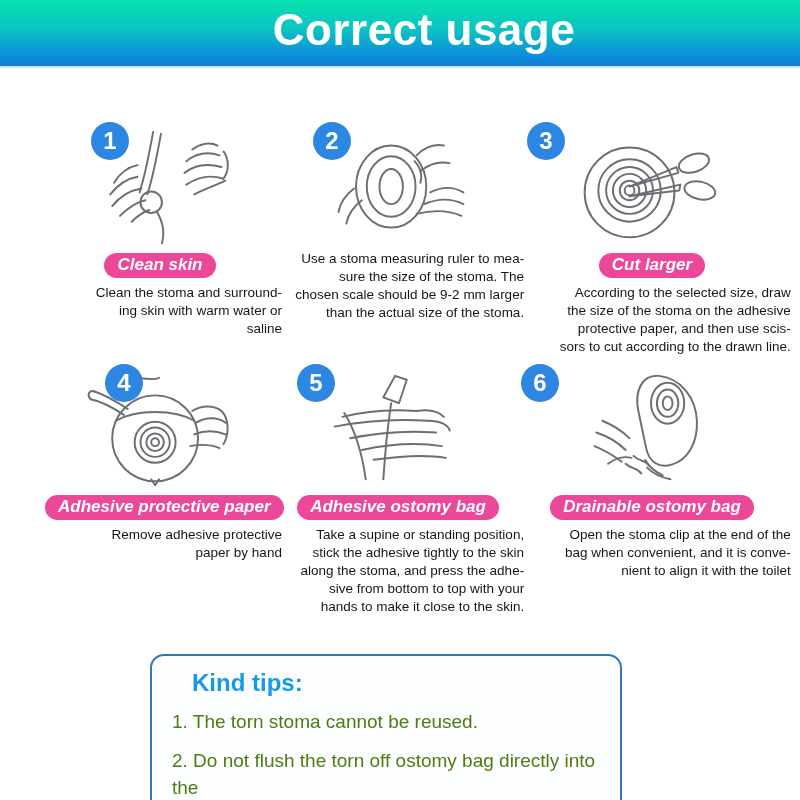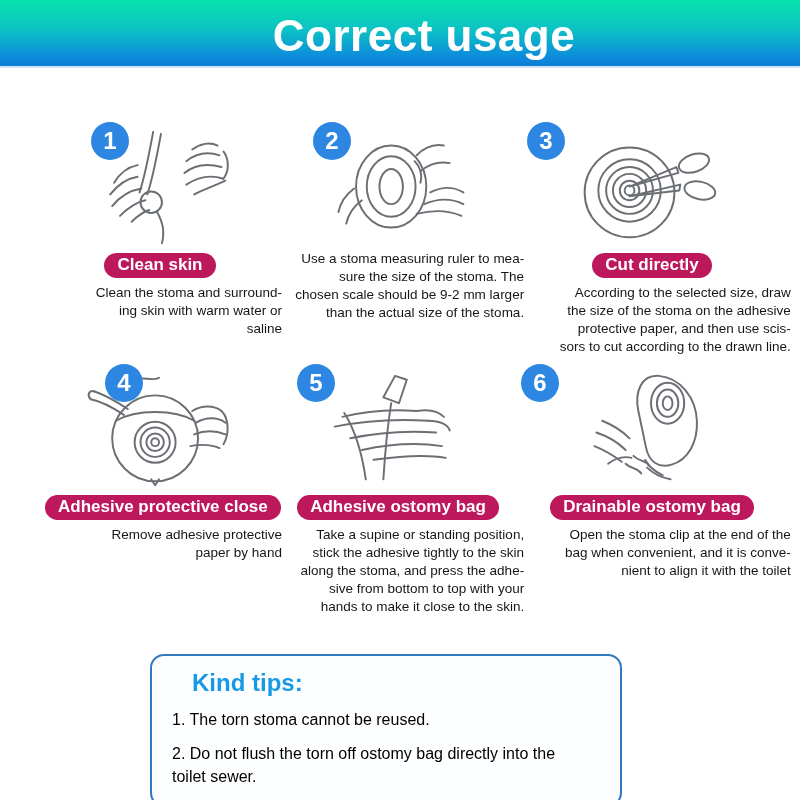--- a/index.html
+++ b/index.html
@@ -10,21 +10,21 @@
     color: #1b1b1b;
     overflow: hidden;
   }
   .page { width: 800px; height: 800px; background: #ffffff; position: relative; }
 
   
   .header {
     height: 68px;
     background: linear-gradient(180deg, #07E2AE 0%, #0CC2C4 45%, #0D89DC 88%, #0B7ED5 100%);
     border-bottom: 2px solid #cfe5f6;
-    display: flex; align-items: flex-end; justify-content: center; padding-left: 48px;
+    display: flex; align-items: flex-start; justify-content: center; padding-left: 48px;
   }
   .header h1 {
     color: #ffffff;
     font-size: 44px;
     font-weight: bold;
     letter-spacing: 0.5px;
     line-height: 60px;
   }
 
   
@@ -56,27 +56,28 @@
   .step:nth-child(1) .num { left: 46px; }
   .step:nth-child(2) .num { left: 34px; }
   .step:nth-child(3) .num { left: 6px; }
   .step:nth-child(4) .num { left: 60px; }
   .step:nth-child(5) .num { left: 18px; }
   .step:nth-child(6) .num { left: 0px; }
 
   .pill-row { margin: 3px 0 6px; }
   .pill {
     display: inline-block;
-    background: #be185d;
+    background: #ec4899;
     color: #ffffff;
     font-size: 17px;
     font-weight: bold;
     padding: 2px 13px 3px;
     border-radius: 14px;
     white-space: nowrap;
+    font-style: italic;
   }
   .desc {
     font-size: 13.5px;
     line-height: 18px;
     color: #161616;
     white-space: pre-line;
     width: 106%;
     margin-left: -3%;
     text-align: right;
   }
@@ -92,23 +93,23 @@
     padding: 13px 18px 16px 20px;
   }
   .tips h2 {
     color: #1899E5;
     font-size: 24px;
     font-weight: bold;
     margin-bottom: 10px;
     margin-left: 20px;
   }
   .tip-item {
-    font-size: 16px;
+    font-size: 19px;
     line-height: 1.45;
-    color: #000000;
+    color: #4d7c0f;
     margin-top: 11px;
     white-space: pre-line;
   }
 
   
   .art { stroke: #6b6f74; stroke-width: 2; fill: none; stroke-linecap: round; stroke-linejoin: round; }
 </style>
 </head>
 <body>
 
@@ -188,21 +189,21 @@
             <circle cx="62" cy="64" r="10"></circle>
             <circle cx="62" cy="64" r="5"></circle>
             <path d="M62,60 L110,40 L112,46 Z"></path>
             <path d="M62,70 L114,58 L113,64 Z"></path>
             <ellipse cx="128" cy="36" rx="16" ry="9" transform="rotate(-18 128 36)"></ellipse>
             <ellipse cx="134" cy="64" rx="16" ry="9" transform="rotate(12 134 64)"></ellipse>
           </g>
         </svg>
       </div>
       <div class="pill-row">
-        <span class="pill">Cut directly</span>
+        <span class="pill">Cut larger</span>
       </div>
       <p class="desc">According to the selected size, draw
 the size of the stoma on the adhesive
 protective paper, and then use scis-
 sors to cut according to the drawn line.</p>
     </section>
 
     <section class="step">
       <div class="illus">
         <span class="num">4</span>
@@ -221,21 +222,21 @@
             <path d="M118,42 C128,36 140,36 148,42"></path>
             <path d="M122,54 C132,48 144,48 152,54"></path>
             <path d="M120,66 C130,62 142,62 152,66"></path>
             <path d="M116,78 C126,76 136,76 146,80"></path>
             <path d="M148,42 C156,50 156,66 150,76"></path>
             <path d="M76,112 L80,118 L84,112"></path>
           </g>
         </svg>
       </div>
       <div class="pill-row">
-        <span class="pill">Adhesive protective close</span>
+        <span class="pill">Adhesive protective paper</span>
       </div>
       <p class="desc">Remove adhesive protective
 paper by hand</p>
     </section>
 
     <section class="step">
       <div class="illus">
         <span class="num">5</span>
         <svg viewBox="0 0 170 125" width="168" height="122">
           <g class="art">

